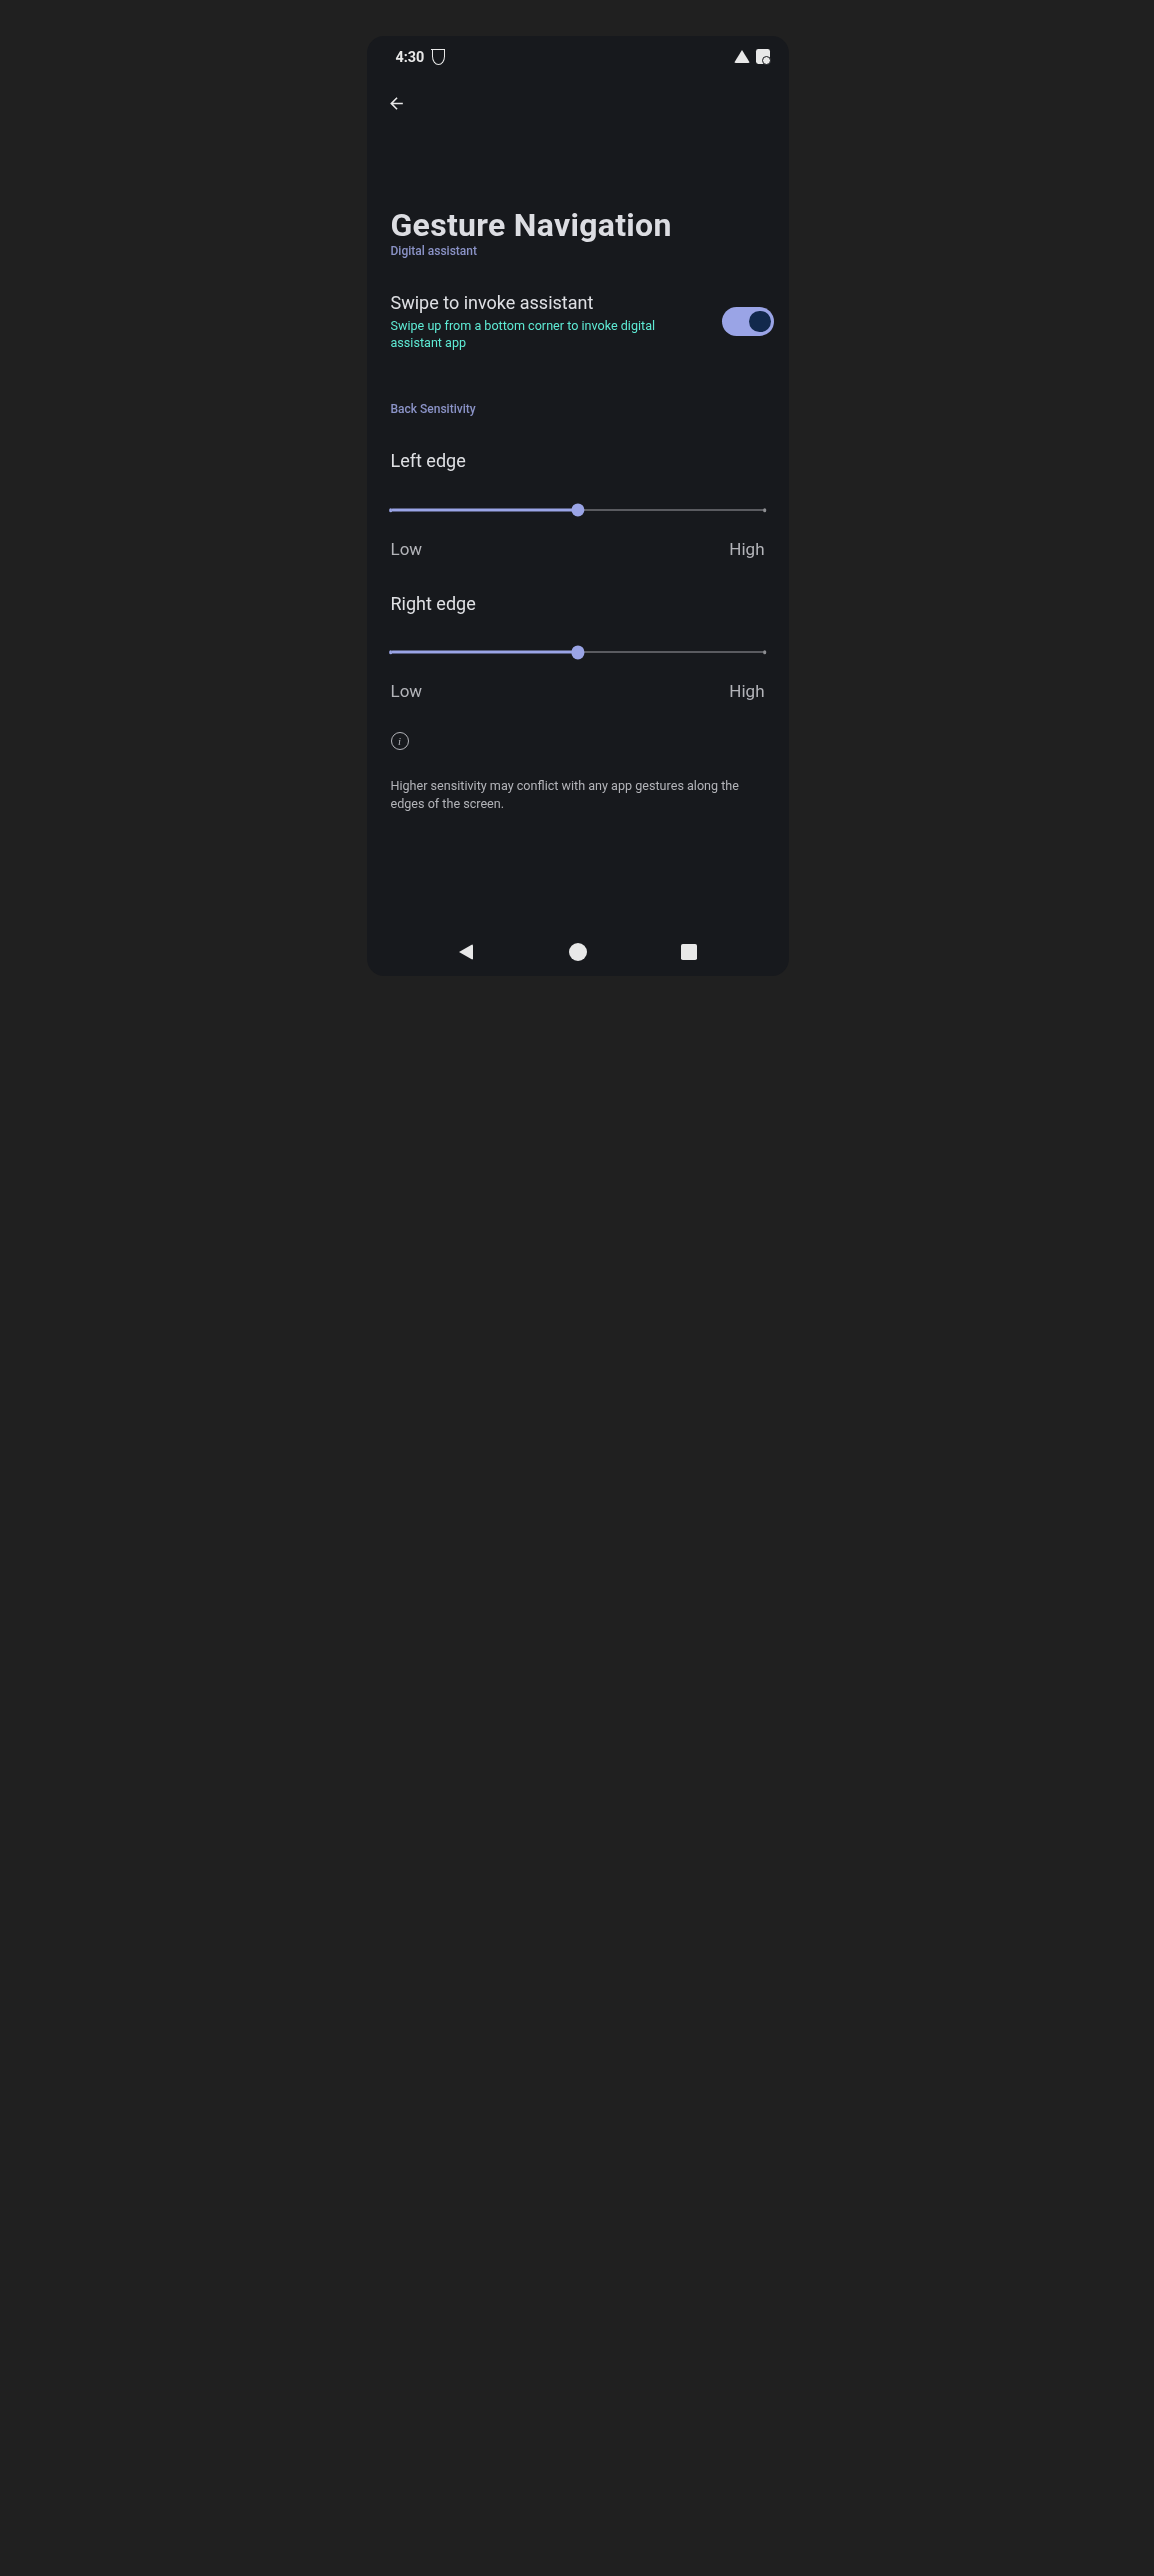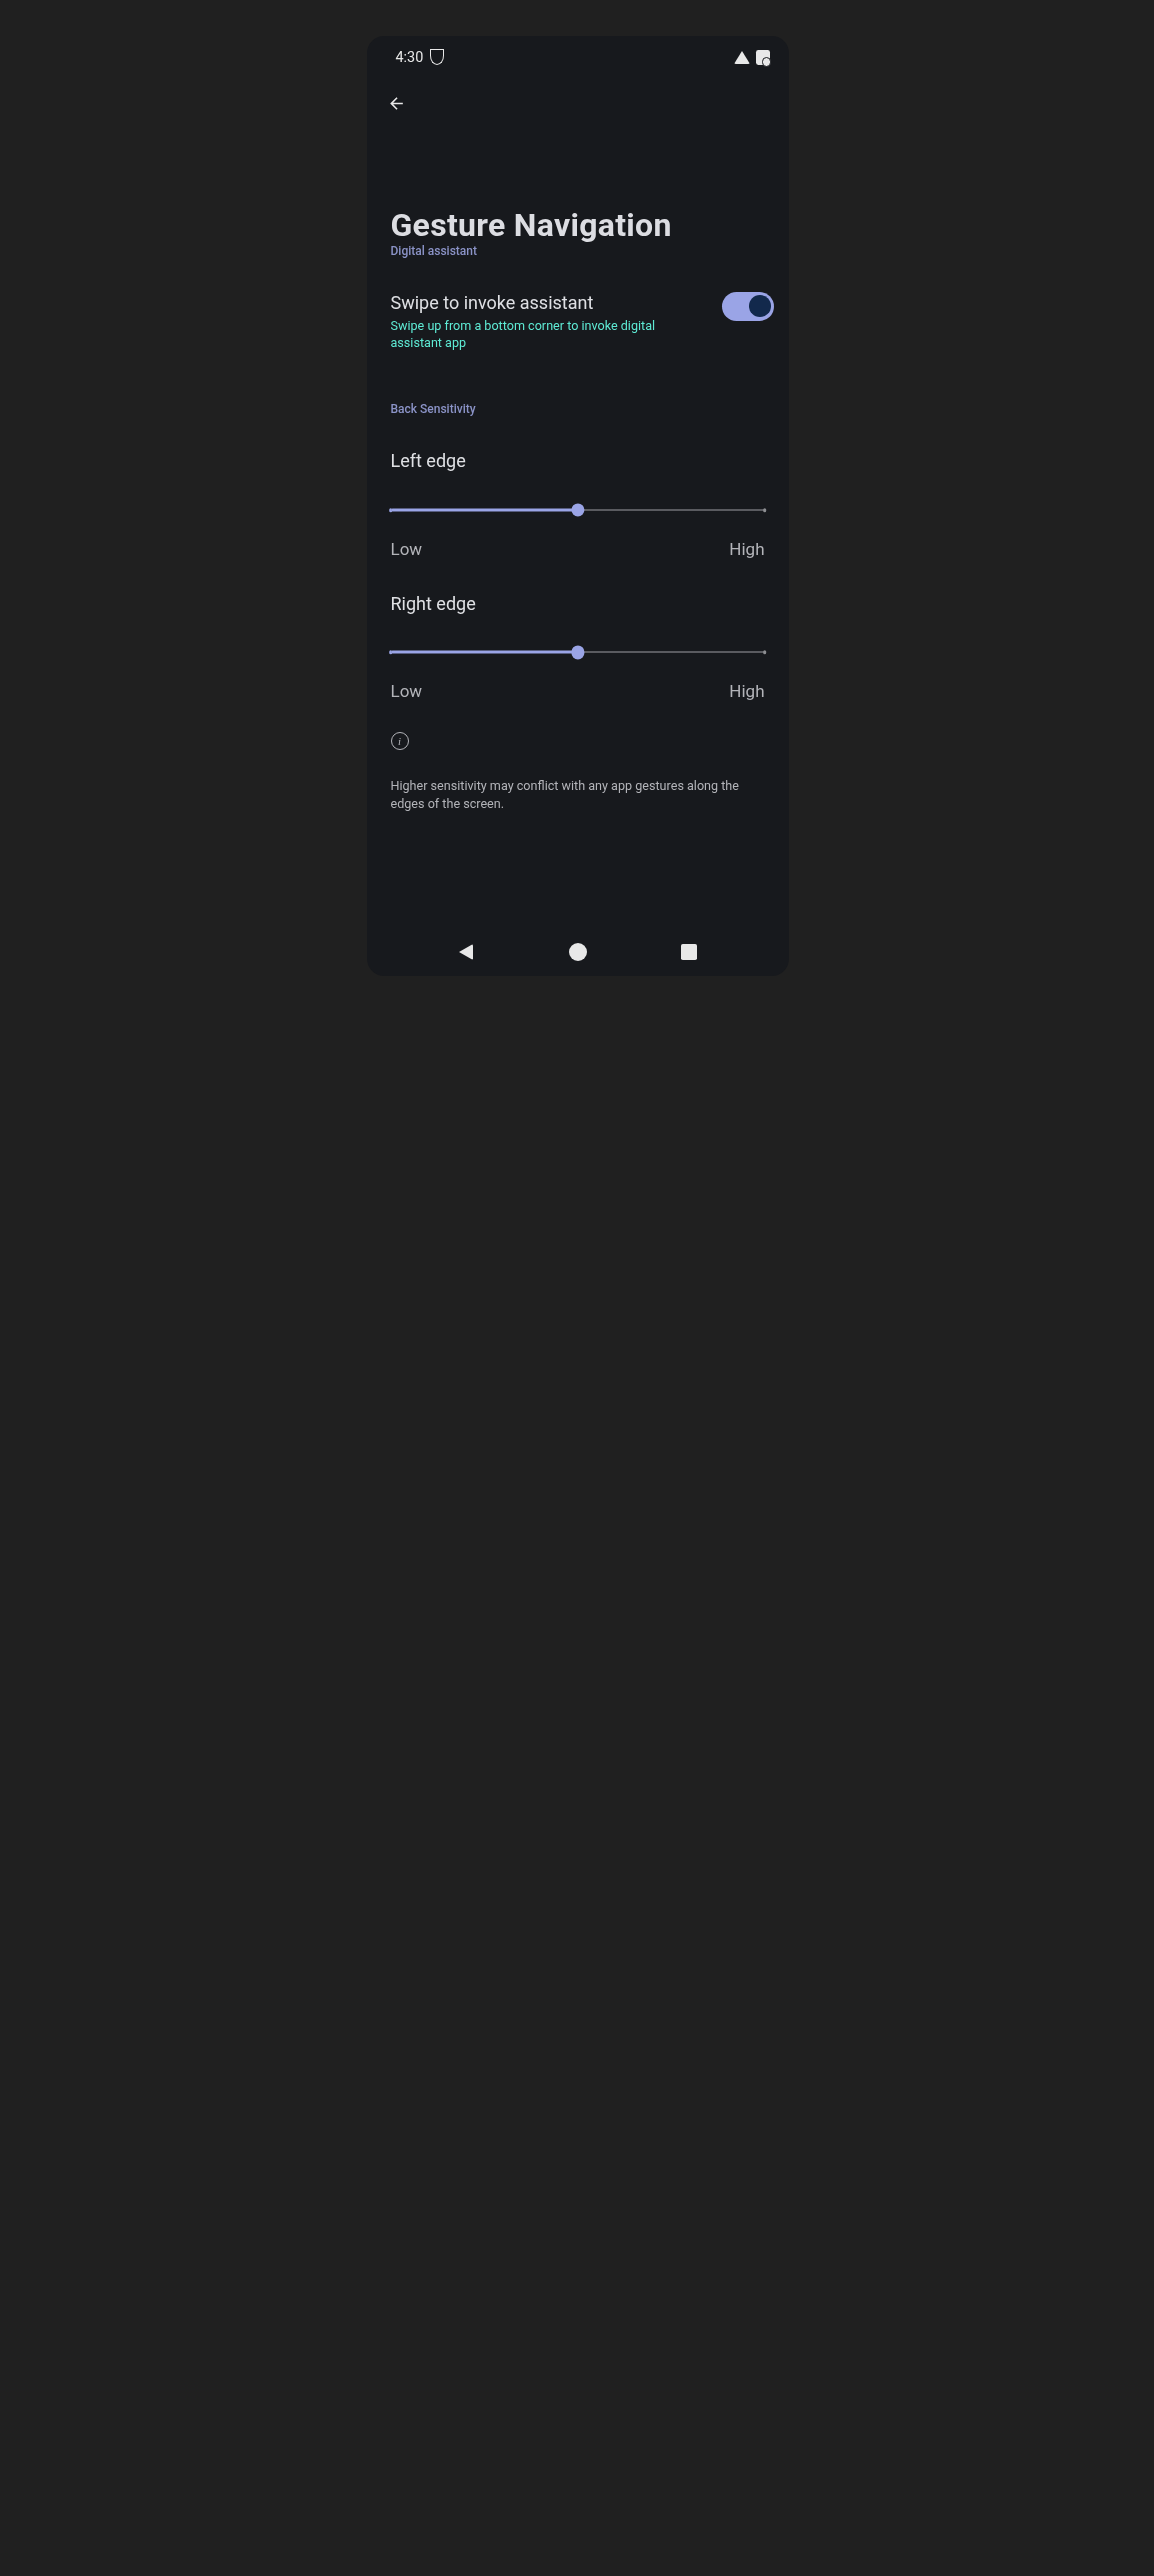--- a/index.html
+++ b/index.html
@@ -21,25 +21,25 @@
     background: #17191d;
     border-radius: 17px;
     overflow: hidden;
     position: relative;
     color: #e6e6e6;
   }
 
   
   .statusbar {
     display: flex;
-    align-items: center;
+    align-items: flex-start;
     justify-content: space-between;
     padding: 13.2px 19px 0 29px;
     font-size: 14.4px;
-    font-weight: 400;
+    font-weight: 700;
     color: #e8e8e8;
   }
   .statusbar-left {
     display: flex;
     align-items: center;
     gap: 7.2px;
   }
   .statusbar-right {
     display: flex;
     align-items: center;
@@ -108,20 +108,21 @@
     font-weight: 500;
     padding: 0 24px;
   }
   .section-header.second {
     margin-top: 51px;
   }
 
   
   .setting-row {
     display: flex;
+    align-items: center;
     gap: 14.4px;
     padding: 0 14.4px 0 24px;
     margin-top: 34px;
   }
   .setting-text {
     flex: 1;
   }
   .setting-title {
     font-size: 18px;
     color: #dfe0e4;

